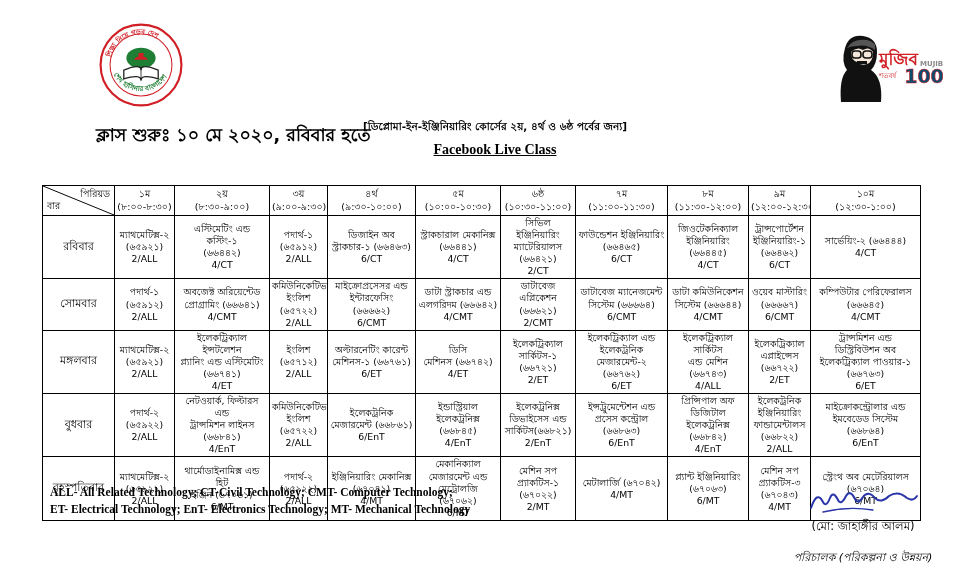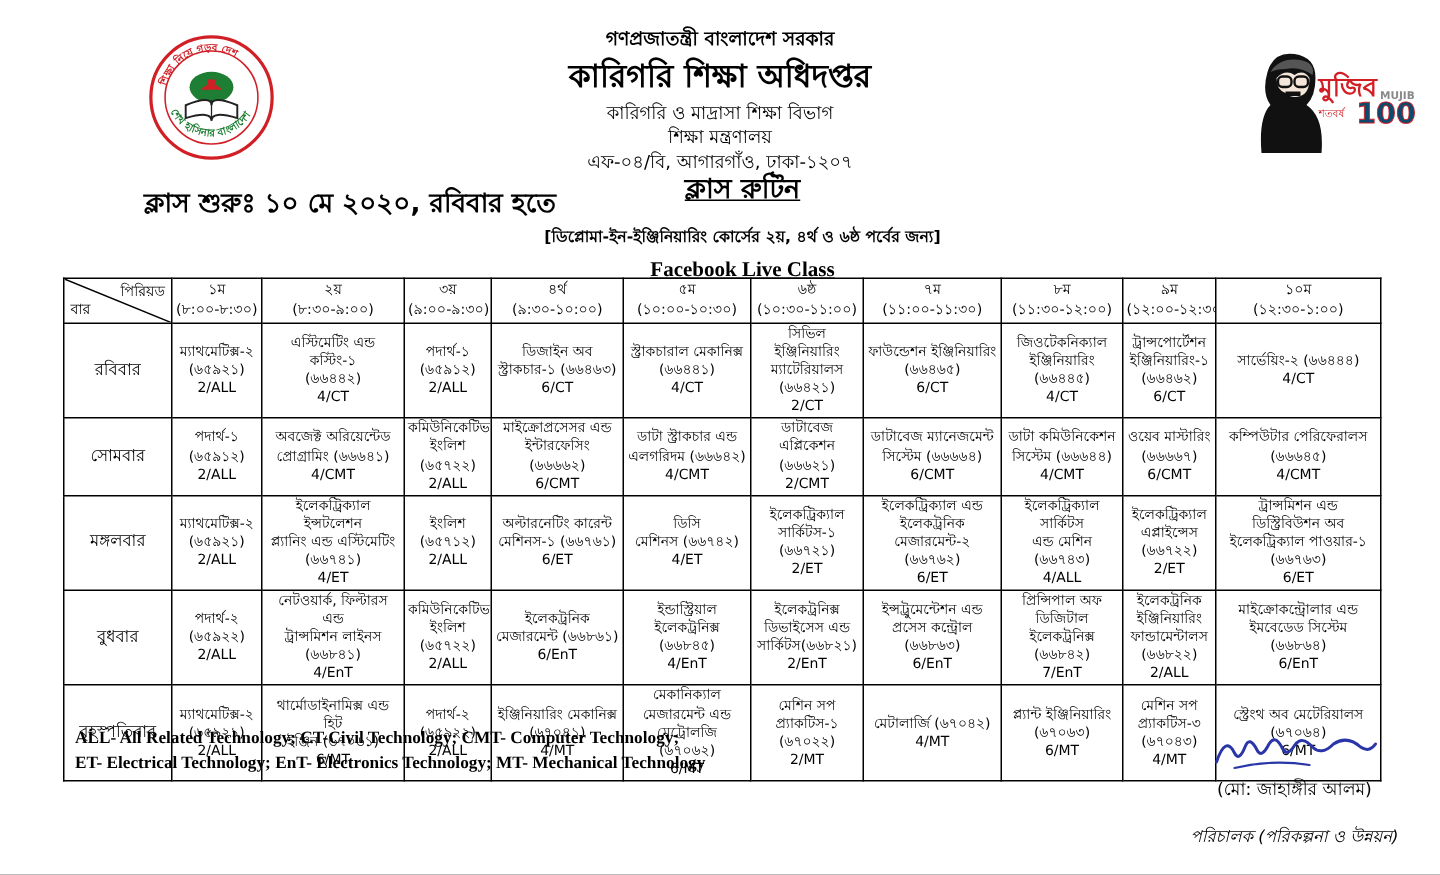--- a/index.html
+++ b/index.html
@@ -72,27 +72,20 @@
         <textPath href="#arcBot" startOffset="6%">শেখ হাসিনার বাংলাদেশ</textPath>
       </text>
       <ellipse cx="50" cy="42" rx="17" ry="12" fill="#1e7e34"></ellipse>
       <path d="M 42,44 A 9,8 0 0 1 58,44 Z" fill="#d11f26"></path>
       <rect x="47" y="36" width="6" height="4" fill="#d11f26"></rect>
       <path d="M 30,56 Q 50,48 50,56 Q 50,48 70,56 L 70,66 Q 50,60 50,68 Q 50,60 30,66 Z" fill="#fff" stroke="#222" stroke-width="1.5"></path>
       <line x1="50" y1="52" x2="50" y2="68" stroke="#222" stroke-width="1"></line>
     </svg>
   </div>
 
-  <div class="hdr-text">
-    <div class="hdr-l1">গণপ্রজাতন্ত্রী বাংলাদেশ সরকার</div>
-    <div class="hdr-l2">কারিগরি শিক্ষা অধিদপ্তর</div>
-    <div class="hdr-l3">কারিগরি ও মাদ্রাসা শিক্ষা বিভাগ</div>
-    <div class="hdr-l4">শিক্ষা মন্ত্রণালয়</div>
-    <div class="hdr-l5">এফ-০৪/বি, আগারগাঁও, ঢাকা-১২০৭</div>
-  </div>
 
   <div class="logo-right">
     <svg width="52" height="72" viewBox="0 0 52 72">
       <path d="M8,70 Q6,46 14,38 Q8,30 12,16 Q16,2 30,4 Q44,6 44,20 Q44,32 38,38 Q50,46 48,70 Z" fill="#111"></path>
       <path d="M18,20 Q24,14 30,18 Q36,14 40,20 Q40,30 34,32 Q28,34 24,30 Q18,28 18,20 Z" fill="#f4e6d8"></path>
       <rect x="19" y="19" width="9" height="7" rx="3" fill="none" stroke="#111" stroke-width="1.6"></rect>
       <rect x="30" y="19" width="9" height="7" rx="3" fill="none" stroke="#111" stroke-width="1.6"></rect>
       <rect x="24" y="29" width="10" height="3" fill="#111"></rect>
       <path d="M14,16 Q20,6 34,8 Q44,10 42,18 Q34,12 24,14 Q18,14 14,16 Z" fill="#555"></path>
     </svg>
@@ -103,21 +96,20 @@
       </div>
       <div class="mujib-row2">
         <span class="mujib-year">শতবর্ষ</span>
         <span class="mujib-100">100</span>
       </div>
     </div>
   </div>
 
   <div class="start-text">ক্লাস শুরুঃ ১০ মে ২০২০, রবিবার হতে</div>
   <div class="title-center">
-    <div class="main-title">ক্লাস রুটিন</div>
     <div class="subtitle">[ডিপ্লোমা-ইন-ইঞ্জিনিয়ারিং কোর্সের ২য়, ৪র্থ ও ৬ষ্ঠ পর্বের জন্য]</div>
     <div class="fb-title">Facebook Live Class</div>
   </div>
 
   <table class="routine">
     <colgroup>
       <col style="width:72px">
         <col style="width:60px">
         <col style="width:95px">
         <col style="width:58px">
@@ -287,21 +279,21 @@
       <td class="cell">ইলেকট্রনিক্স
 ডিভাইসেস এন্ড
 সার্কিটস(৬৬৮২১)
 2/EnT</td>
       <td class="cell">ইন্সট্রুমেন্টেশন এন্ড
 প্রসেস কন্ট্রোল
 (৬৬৮৬৩)
 6/EnT</td>
       <td class="cell">প্রিন্সিপাল অফ ডিজিটাল
 ইলেকট্রনিক্স (৬৬৮৪২)
-7/EnT</td>
+4/EnT</td>
       <td class="cell">ইলেকট্রনিক
 ইঞ্জিনিয়ারিং
 ফান্ডামেন্টালস
 (৬৬৮২২)
 2/ALL</td>
       <td class="cell">মাইক্রোকন্ট্রোলার এন্ড
 ইমবেডেড সিস্টেম
 (৬৬৮৬৪)
 6/EnT</td>
     </tr>

